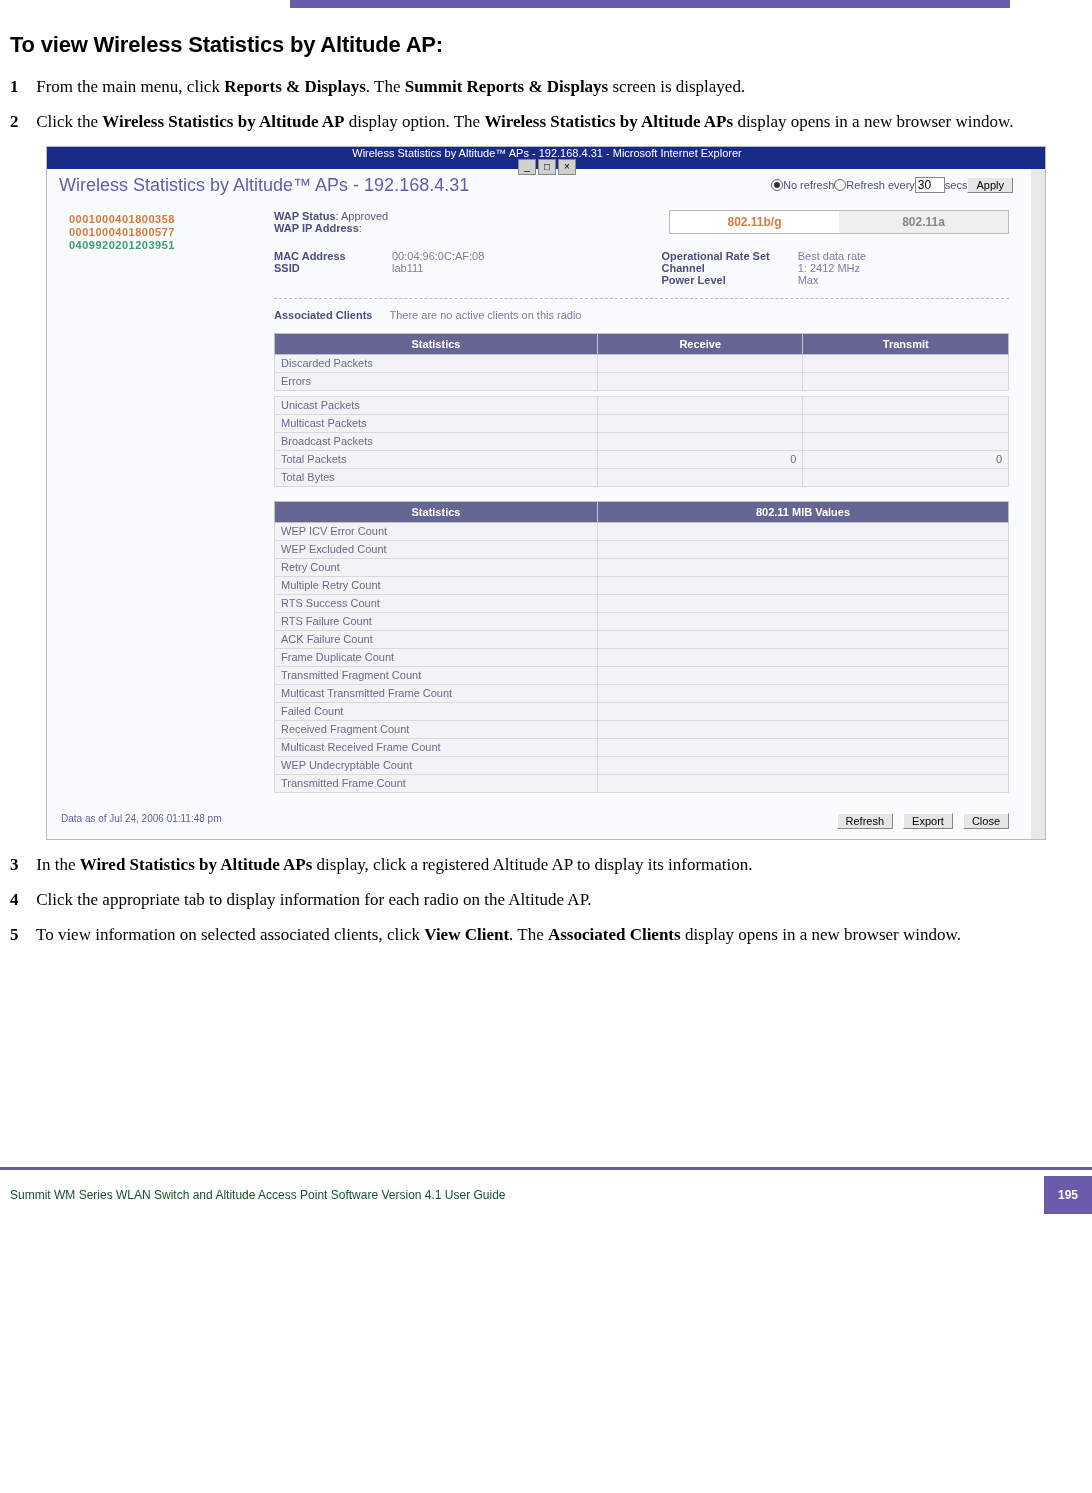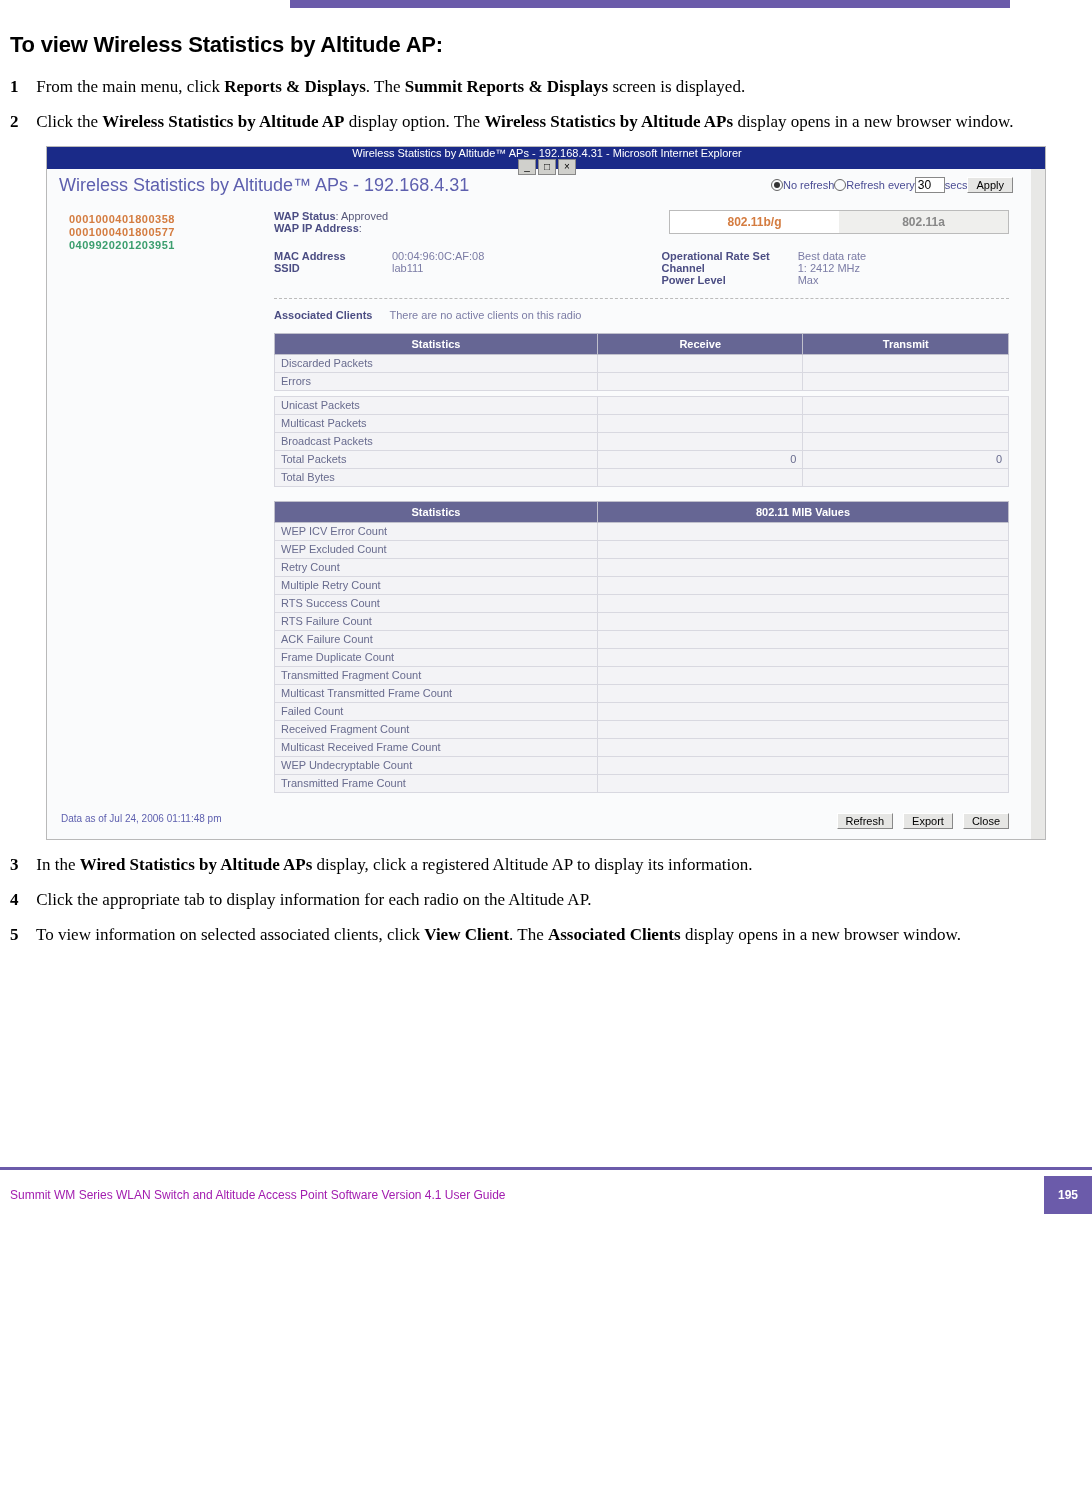--- a/index.html
+++ b/index.html
@@ -96,21 +96,21 @@
     position: relative;
     margin-top: 220px;
     border-top: 3px solid #6b5baa;
     display: flex;
     justify-content: space-between;
     align-items: center;
     font-family: Arial, sans-serif;
     font-size: 12px;
     padding: 6px 0 10px 0;
   }
-  .footer .ftext { color:#a21caf; margin-left:10px;}
+  .footer .ftext { color:#14532d; margin-left:10px;}
   .footer .pagebadge {
     background:#6b5baa; color:#fff; font-weight:bold; padding:12px 14px; font-size:12px; margin-right: 0;
   }
   .radio { width:12px;height:12px;border:1px solid #666;border-radius:50%; display:inline-block; position:relative;}
   .radio.checked::after { content:''; width:6px;height:6px;background:#333;border-radius:50%; position:absolute;top:2px;left:2px;}
 </style>
 </head>
 <body>
 
 <div class="topbar"></div>

